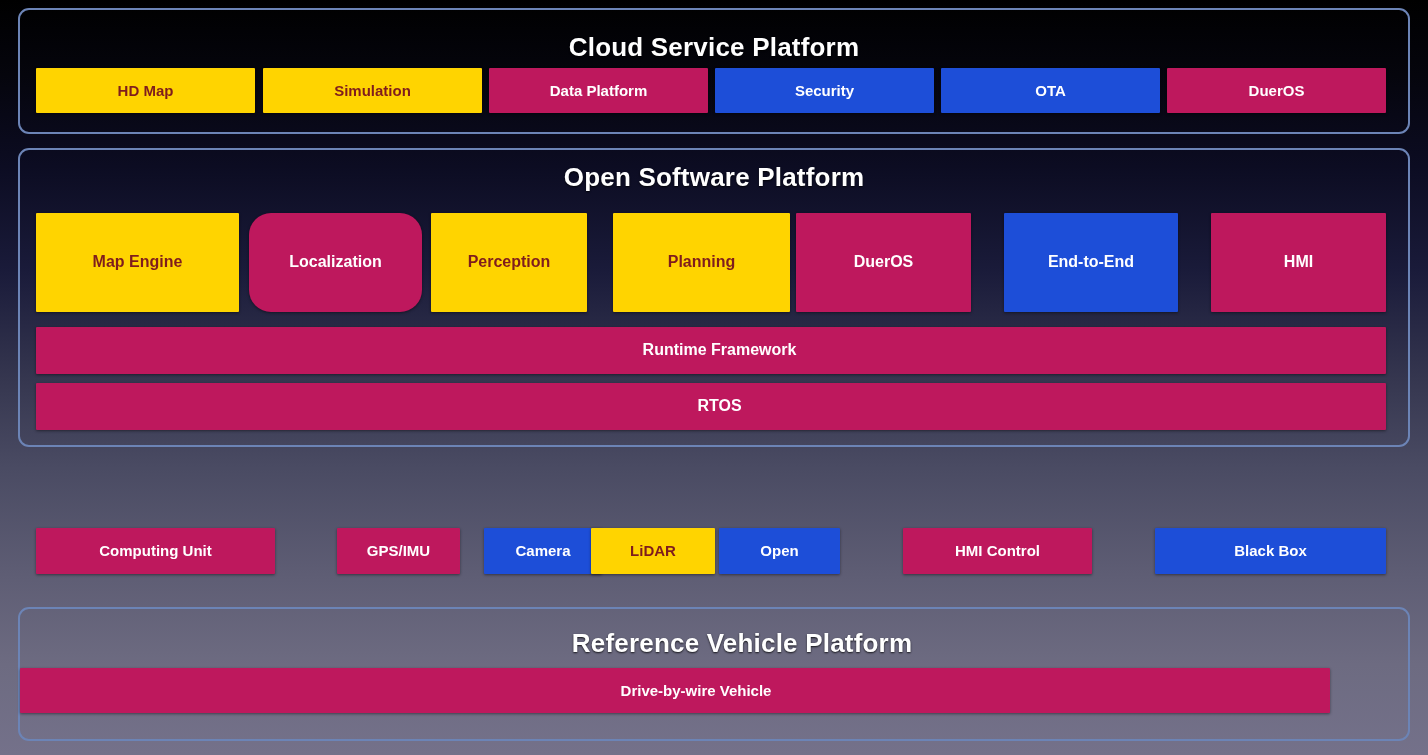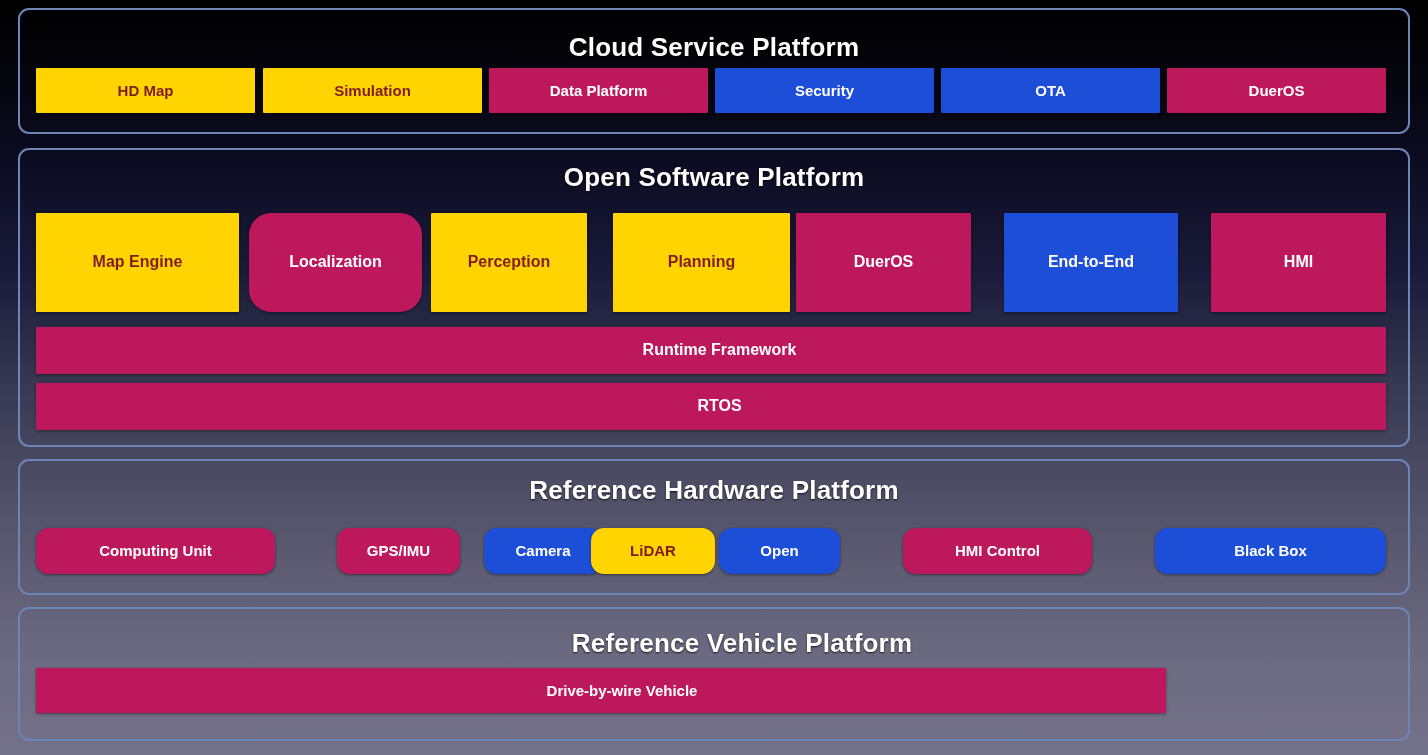--- a/index.html
+++ b/index.html
@@ -75,21 +75,21 @@
     border-radius: 1px;
     box-shadow: 0 1px 3px rgba(0,0,0,0.45);
   }
   .c-yellow { background: #FFD400; color: #7f1d1d; }
   .c-blue   { background: #be185d; color: #ffffff; }
   .c-red    { background: #1d4ed8; color: #ffffff; }
 
   .row-cloud .box    { top: 68px; height: 45px; font-size: 15px; }
   .row-sw-mod .box   { top: 213px; height: 99px; font-size: 16px; }
   .bar               { font-size: 16px; padding-left: 17px; }
-  .row-hw .box       { top: 528px; height: 46px; font-size: 15px; border-radius: 13px; }
+  .row-hw .box       { top: 528px; height: 46px; font-size: 15px; }
   .row-veh .box      { top: 668px; height: 45px; font-size: 15px; }
 </style>
 </head>
 <body>
 
 <div class="stage">
 
   <div class="panel" id="panel-cloud">
     <div class="panel-title">Cloud Service Platform</div>
   </div>
@@ -112,33 +112,30 @@
     <div class="box c-yellow" style="left:613px;  width:177px;">Planning</div>
     <div class="box c-blue" style="left:796px;  width:175px;">DuerOS</div>
     <div class="box c-red" style="left:1004px; width:174px;">End-to-End</div>
     <div class="box c-blue" style="left:1211px; width:175px;">HMI</div>
   </div>
   <div>
     <div class="box bar c-blue" style="left:36px; top:327px; width:1350px; height:47px;">Runtime Framework</div>
     <div class="box bar c-blue" style="left:36px; top:383px; width:1350px; height:47px;">RTOS</div>
   </div>
 
-  <div class="panel" id="panel-hardware">
-    <div class="panel-title">Reference Hardware Platform</div>
-  </div>
   <div class="row-hw">
     <div class="box c-blue" style="left:36px;   width:239px;">Computing Unit</div>
     <div class="box c-blue" style="left:337px;  width:123px;">GPS/IMU</div>
     <div class="box c-red" style="left:484px;  width:118px;">Camera</div>
     <div class="box c-yellow" style="left:591px;  width:124px;">LiDAR</div>
     <div class="box c-red" style="left:719px;  width:121px;">Open</div>
     <div class="box c-blue" style="left:903px;  width:189px;">HMI Control</div>
     <div class="box c-red" style="left:1155px; width:231px;">Black Box</div>
   </div>
 
   <div class="panel" id="panel-vehicle">
     <div class="panel-title">Reference Vehicle Platform</div>
   </div>
   <div class="row-veh">
-    <div class="box c-blue" style="left:36px; width:1130px;padding-left:42px;">Drive-by-wire Vehicle</div>
+    <div class="box c-blue" style="left:20px; width:1310px;padding-left:42px;">Drive-by-wire Vehicle</div>
   </div>
 
 </div>
 
 </body></html>

